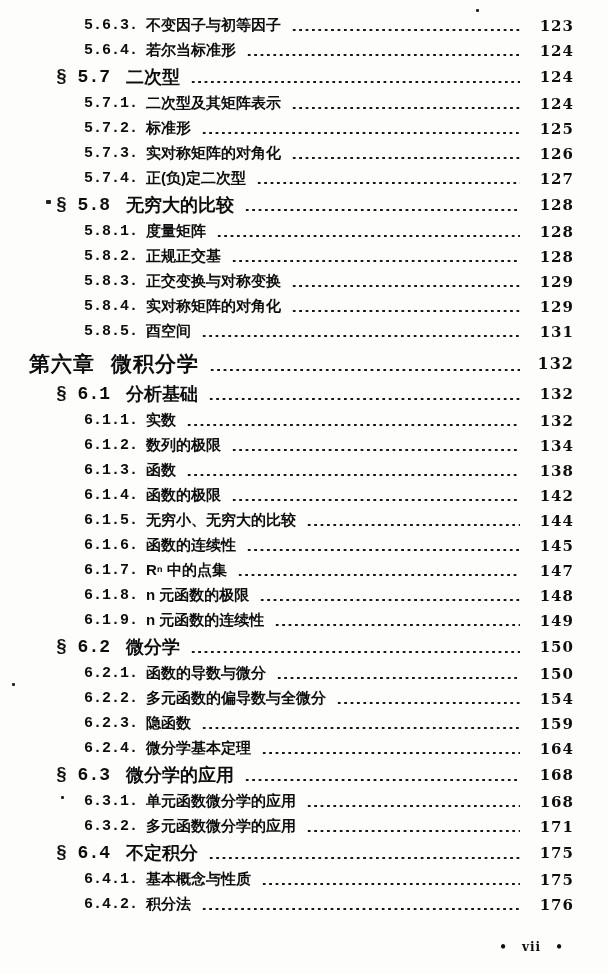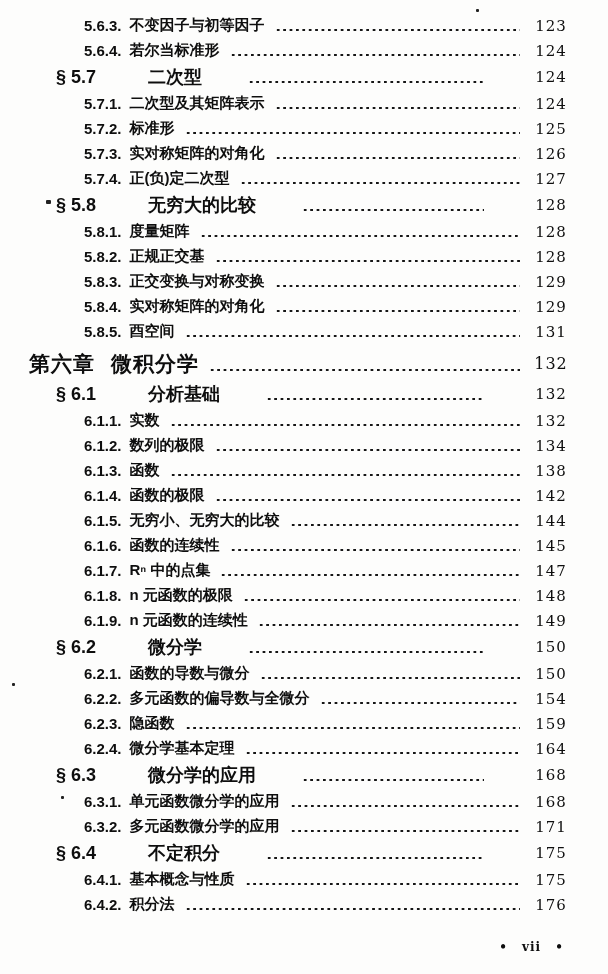--- a/index.html
+++ b/index.html
@@ -27,34 +27,34 @@
     height: 25px;
     padding-left: 84px;
     font-size: 15px;
     font-weight: 700;
   }
   .lvl-section {
     height: 28px;
     padding-left: 56px;
     font-size: 18px;
     font-weight: 700;
-    gap: 36px;
   }
   .lvl-chapter {
     height: 33px;
     margin-top: 3px;
     padding-left: 29px;
     font-size: 21px;
     font-weight: 700;
     letter-spacing: 1px;
   }
   .num {
     flex: none;
     margin-right: 8px;
     white-space: nowrap;
+    font-family: Liberation Mono, monospace;
   }
   .lvl-section .num,
   .lvl-chapter .num {
     margin-right: 16px;
   }
   .title {
     flex: none;
     white-space: nowrap;
     text-align: right;
   }
@@ -65,24 +65,24 @@
     background-image: radial-gradient(circle, #161616 1.2px, transparent 1.45px);
     background-size: 6.4px 4px;
     background-repeat: repeat-x;
     background-position: 0 50%;
   }
   .lvl-chapter .leader { margin-top: 12px; }
   .lvl-section .leader { margin-top: 10px; }
   .pg {
     flex: none;
     width: 46px;
-    text-align: center;
+    text-align: right;
     font-family: "DejaVu Serif", "Liberation Serif", serif;
     font-size: 15px;
-    font-weight: 400;
+    font-weight: 700;
     letter-spacing: 1px;
   }
   .lvl-chapter .pg { font-size: 16px; }
   .page-footer {
     position: absolute;
     right: 44px;
     bottom: 20px;
     font-family: "DejaVu Serif", "Liberation Serif", serif;
     font-size: 12px;
     font-weight: 700;

